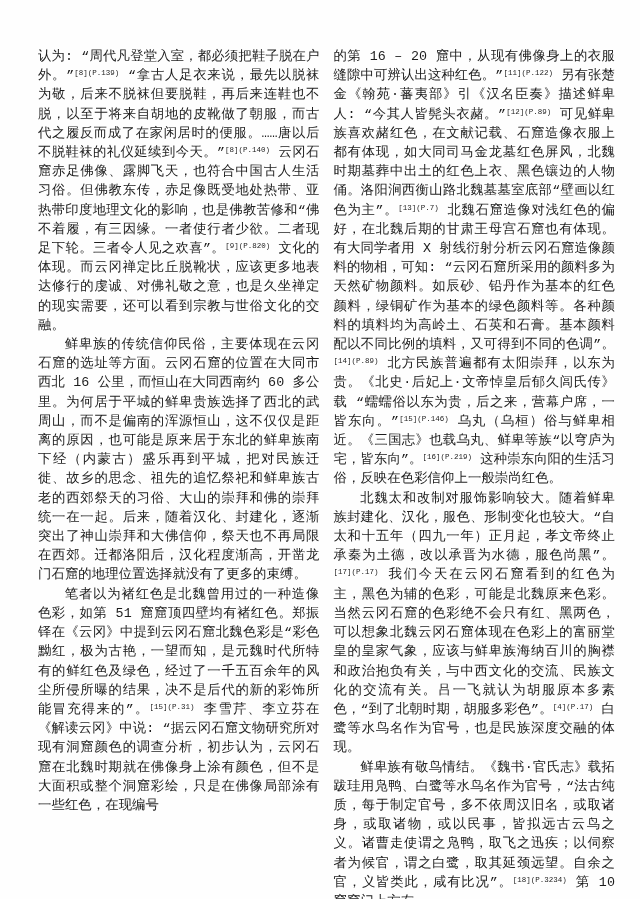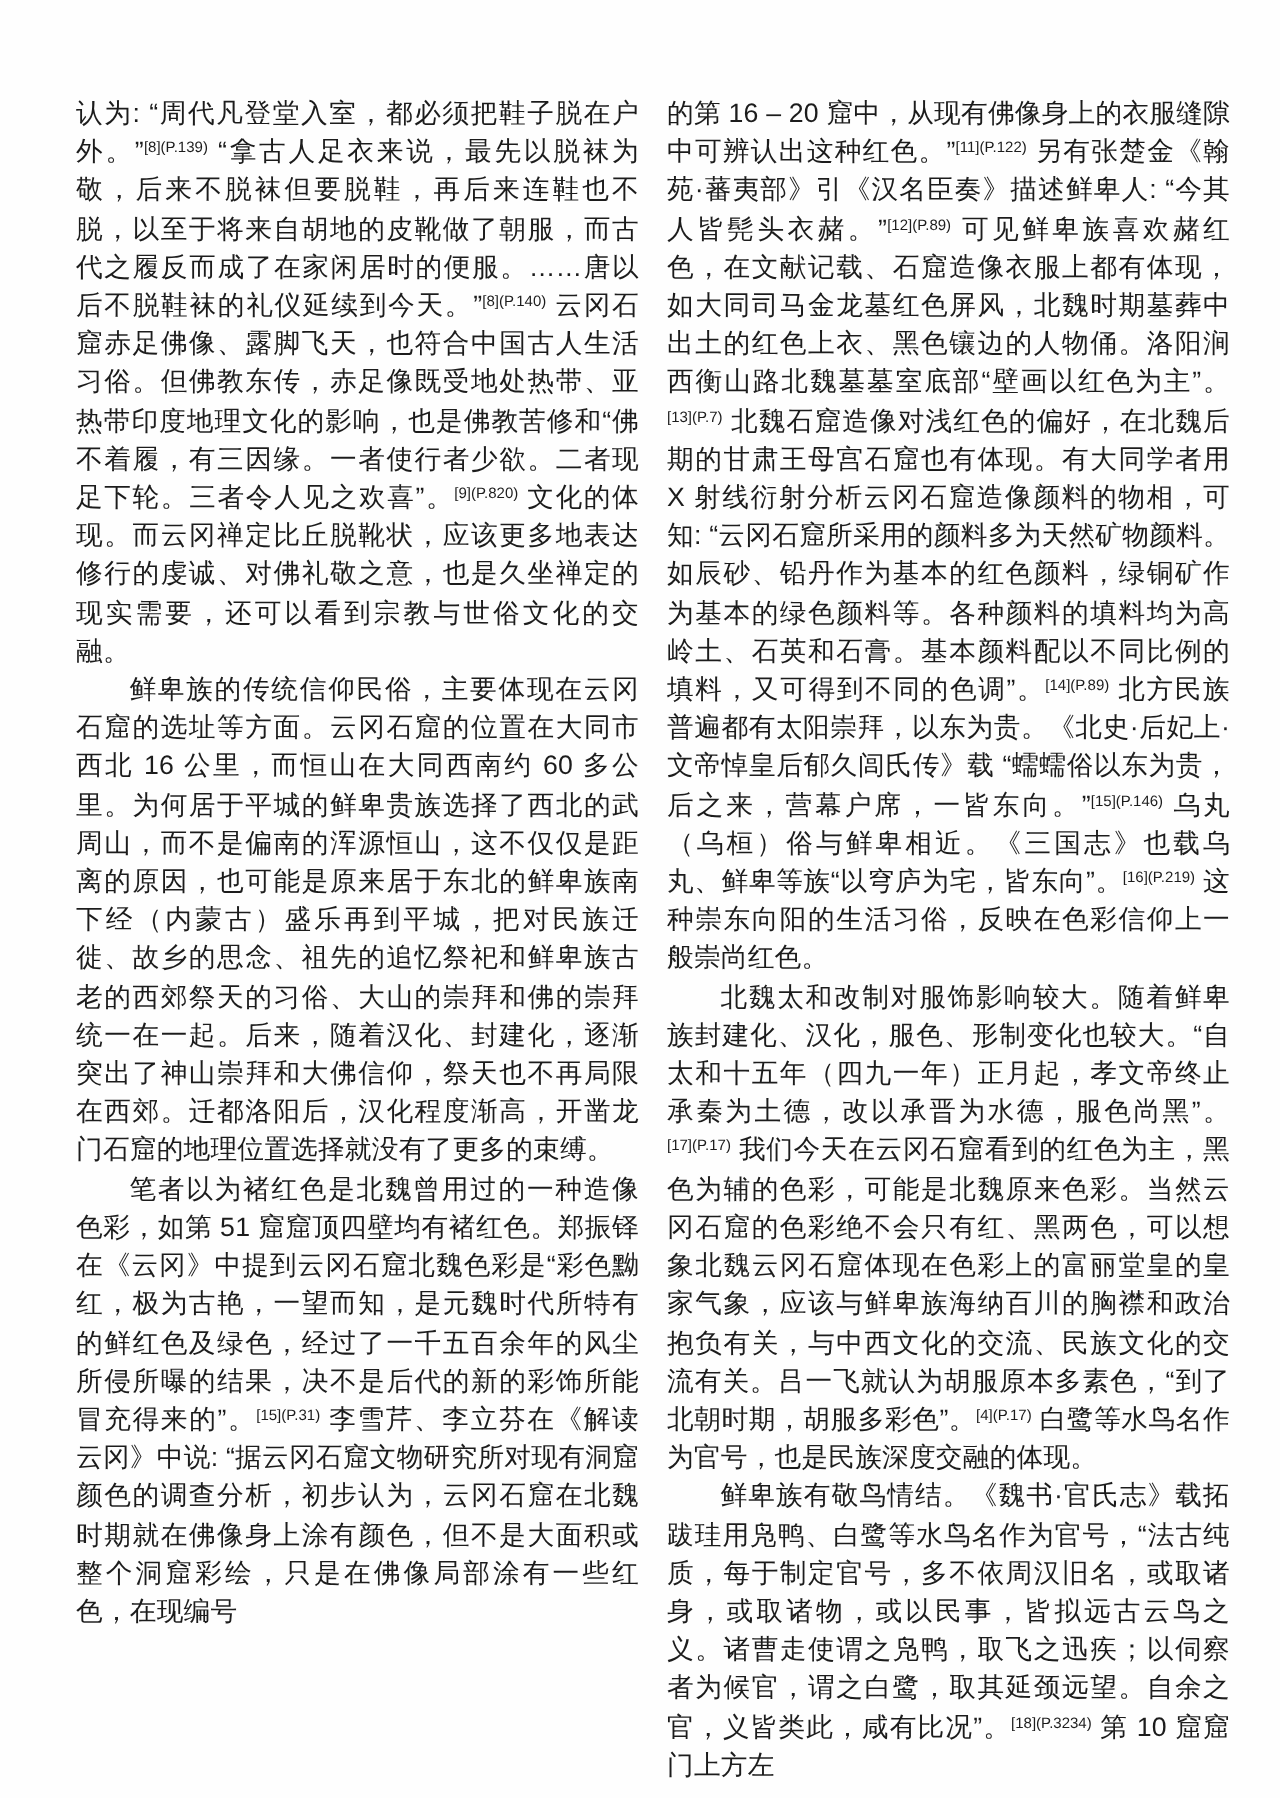--- a/index.html
+++ b/index.html
@@ -6,21 +6,21 @@
     margin: 0;
     padding: 0;
     background: #ffffff;
   }
   .page {
     position: relative;
     width: 640px;
     height: 899px;
     background: #fefefe;
     overflow: hidden;
-    font-family: Liberation Sans, sans-serif;
+    font-family: Liberation Mono, monospace;
     color: #1c1c1c;
   }
   .columns {
     position: absolute;
     left: 38px;
     top: 47px;
     width: 577px;
     display: flex;
     gap: 14px;
   }

